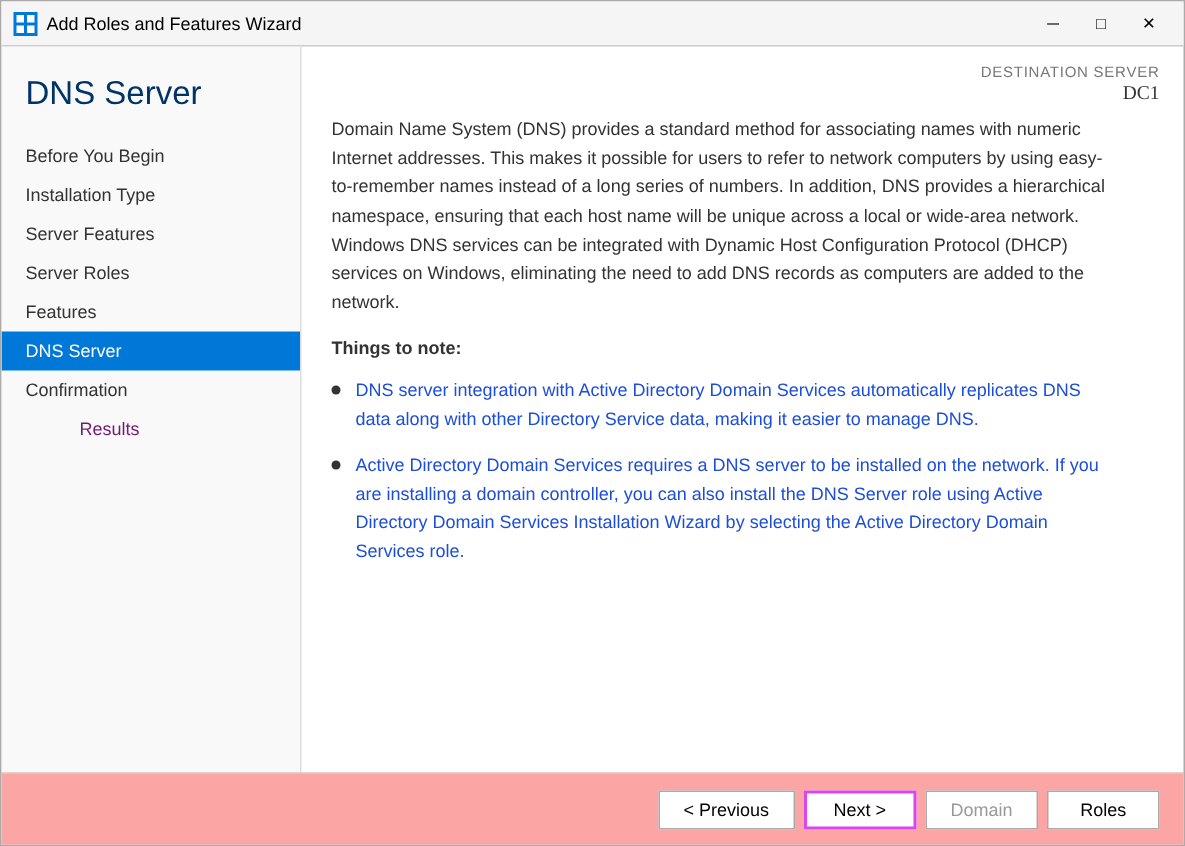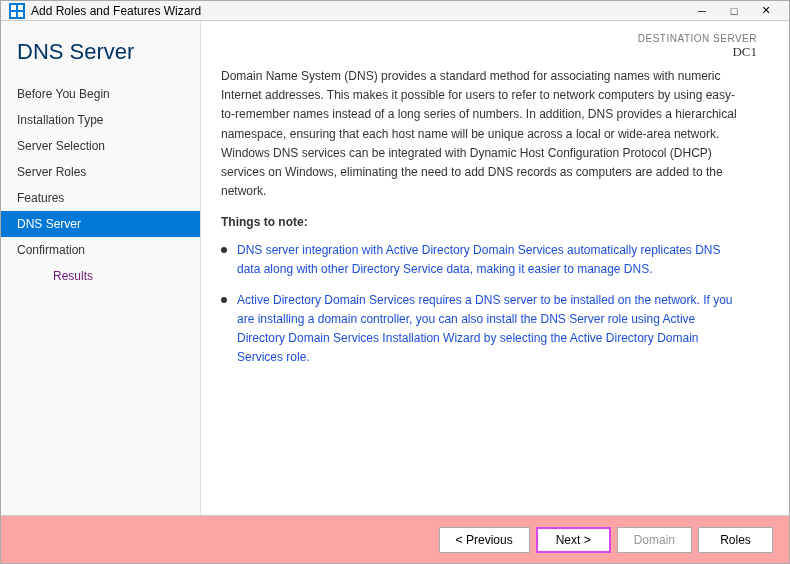--- a/index.html
+++ b/index.html
@@ -16,21 +16,21 @@
       width: 790px;
       height: 564px;
       background: #fff;
       border: 1px solid #aaa;
       display: flex;
       flex-direction: column;
     }
     .title-bar {
       background: #f5f5f5;
       border-bottom: 1px solid #ccc;
-      height: 20px;
+      height: 30px;
       display: flex;
       align-items: center;
       padding: 0 8px;
       flex-shrink: 0;
     }
     .title-bar-icon {
       width: 16px;
       height: 16px;
       margin-right: 6px;
       background: #0078d7;
@@ -95,21 +95,21 @@
     }
     .main-content {
       flex: 1;
       padding: 16px 20px;
       overflow-y: auto;
       position: relative;
     }
     .destination-server {
       position: absolute;
       top: 12px;
-      right: 32px;
+      right: 16px;
       text-align: right;
       font-size: 11px;
       color: #555;
     }
     .destination-label {
       font-size: 10px;
       color: #777;
       letter-spacing: 0.5px;
       text-transform: uppercase;
     }
@@ -209,21 +209,21 @@
     </div>
   </div>
 
   <div class="content-area">
 
     <div class="sidebar">
       <div class="page-title">DNS Server</div>
       <div id="nav-container">
           <div class="nav-item">Before You Begin</div>
           <div class="nav-item">Installation Type</div>
-          <div class="nav-item">Server Selection</div>
+          <div class="nav-item">Server Features</div>
           <div class="nav-item">Server Roles</div>
           <div class="nav-item">Features</div>
           <div class="nav-item active">DNS Server</div>
           <div class="nav-item">Confirmation</div>
           <div class="nav-item disabled">Results</div>
         </div>
     </div>
 
     <div class="main-content">
       <div class="destination-server">

